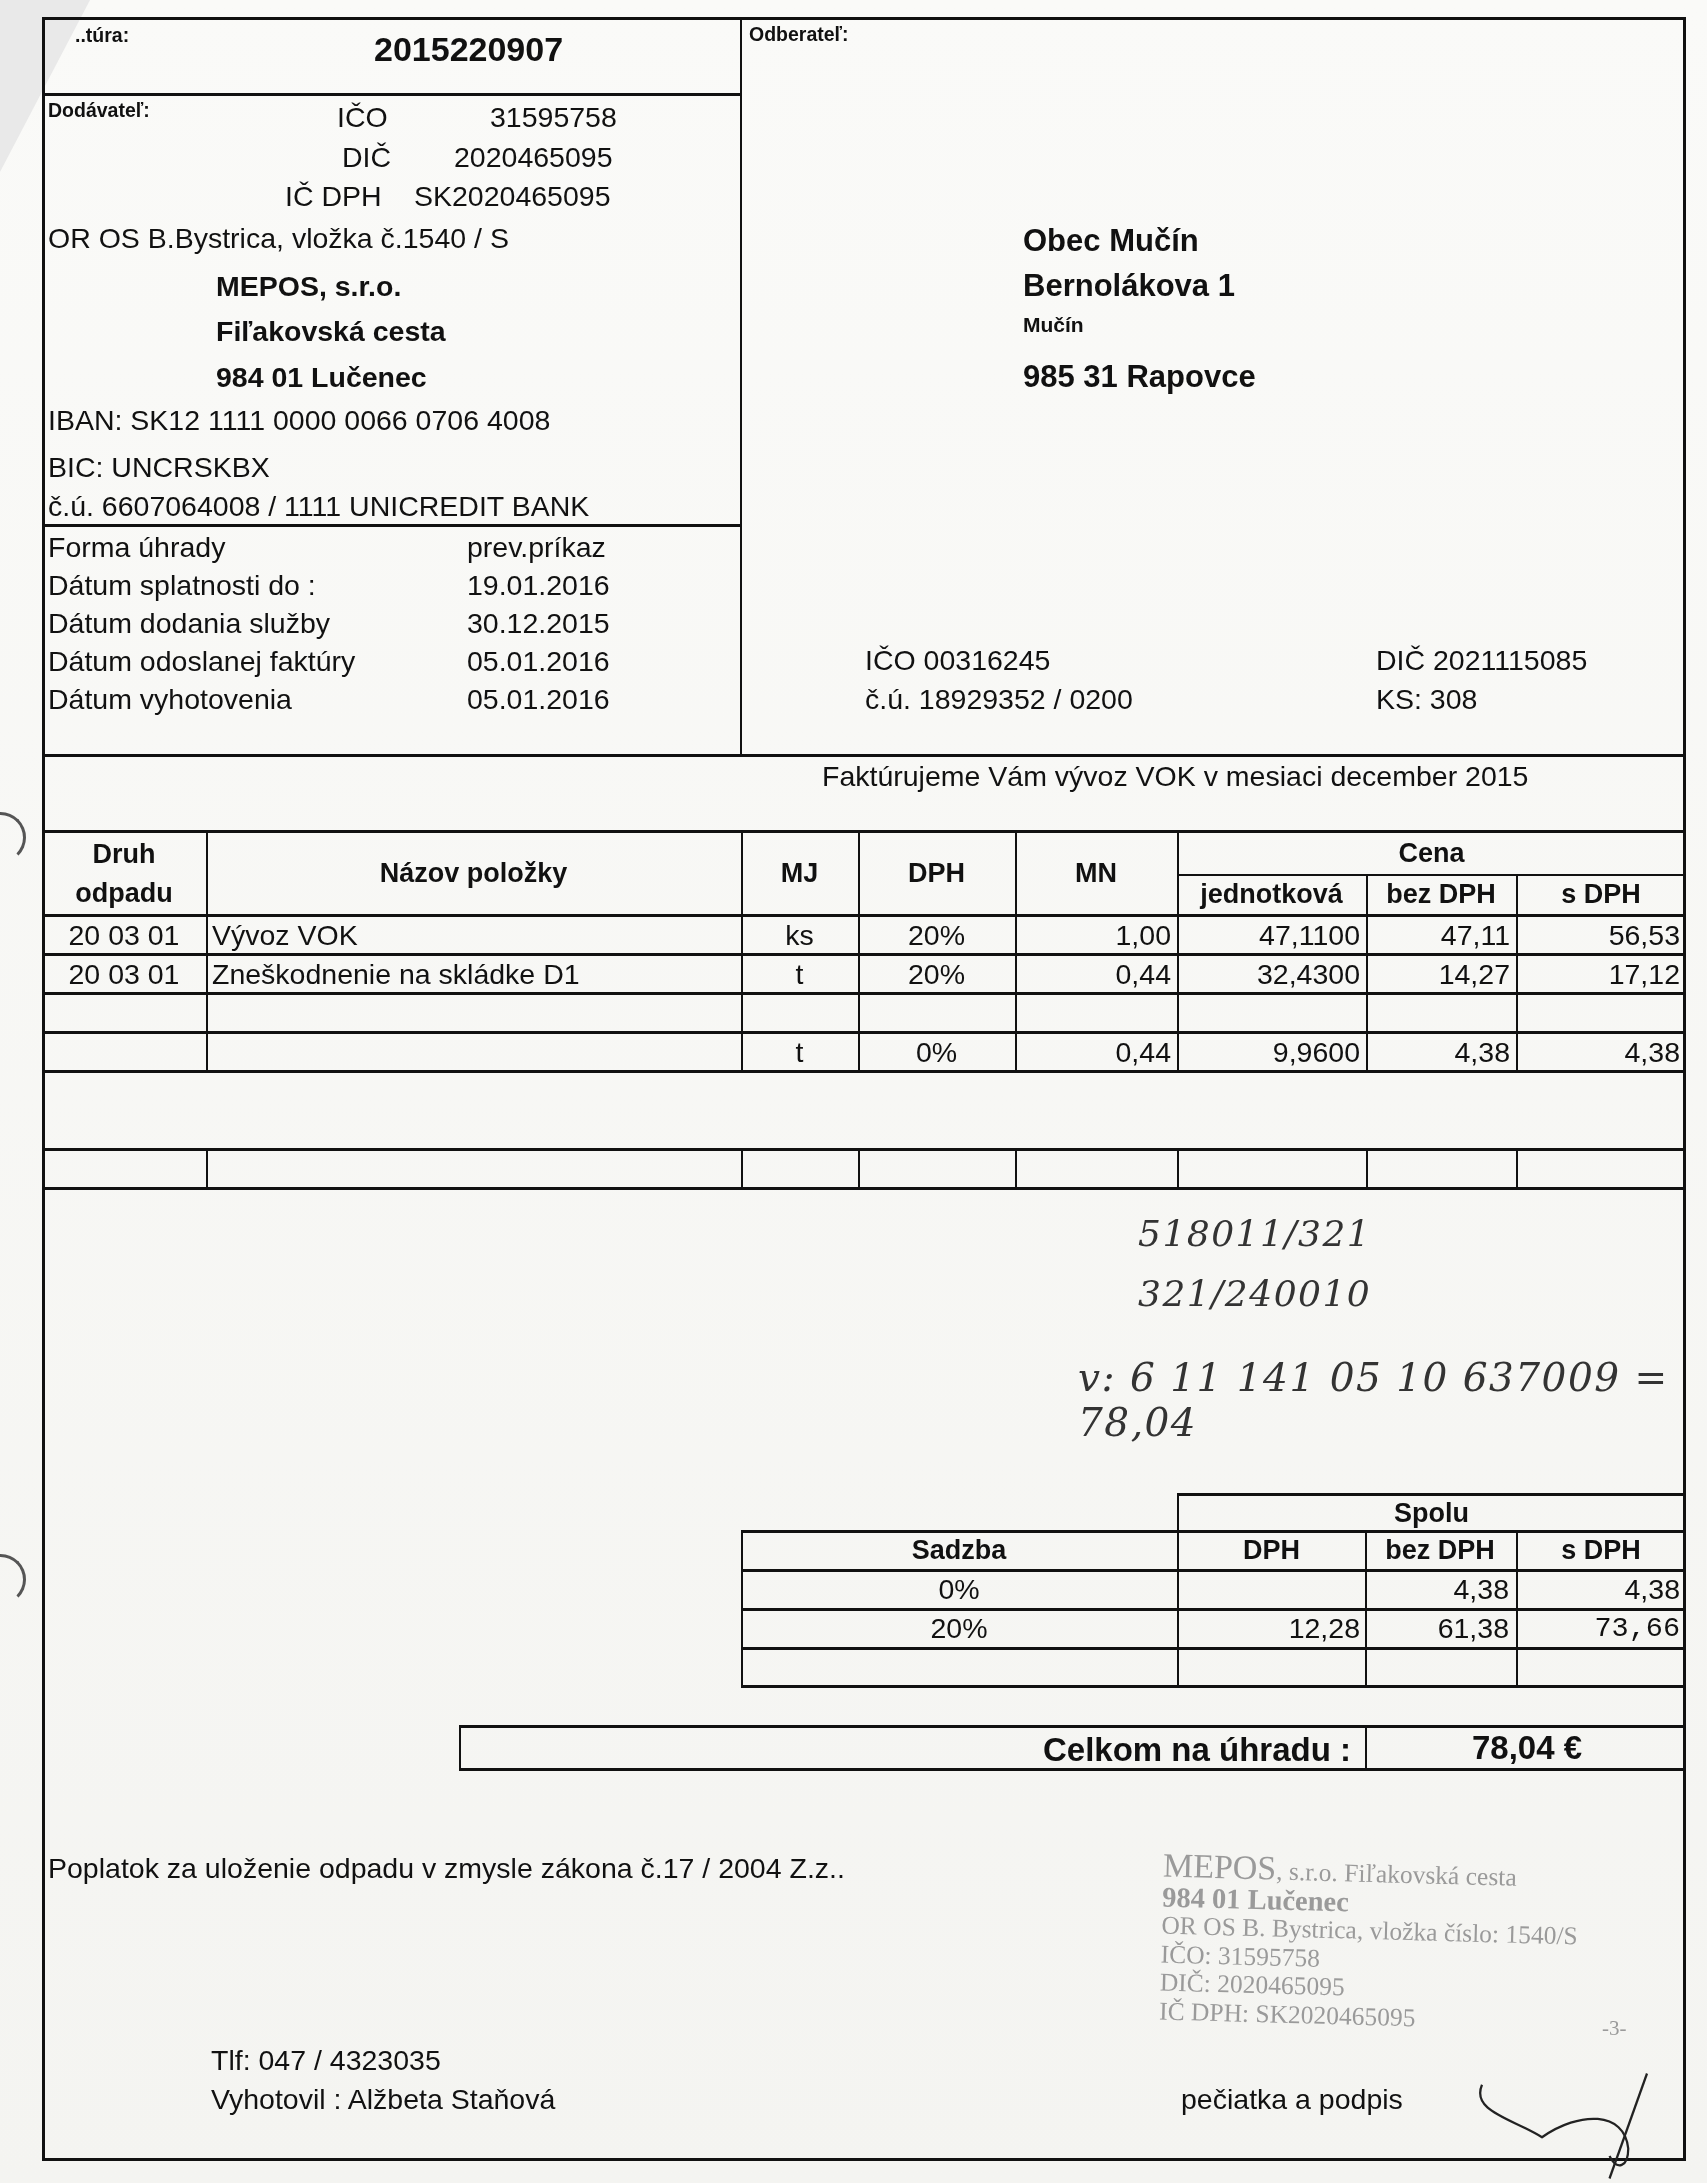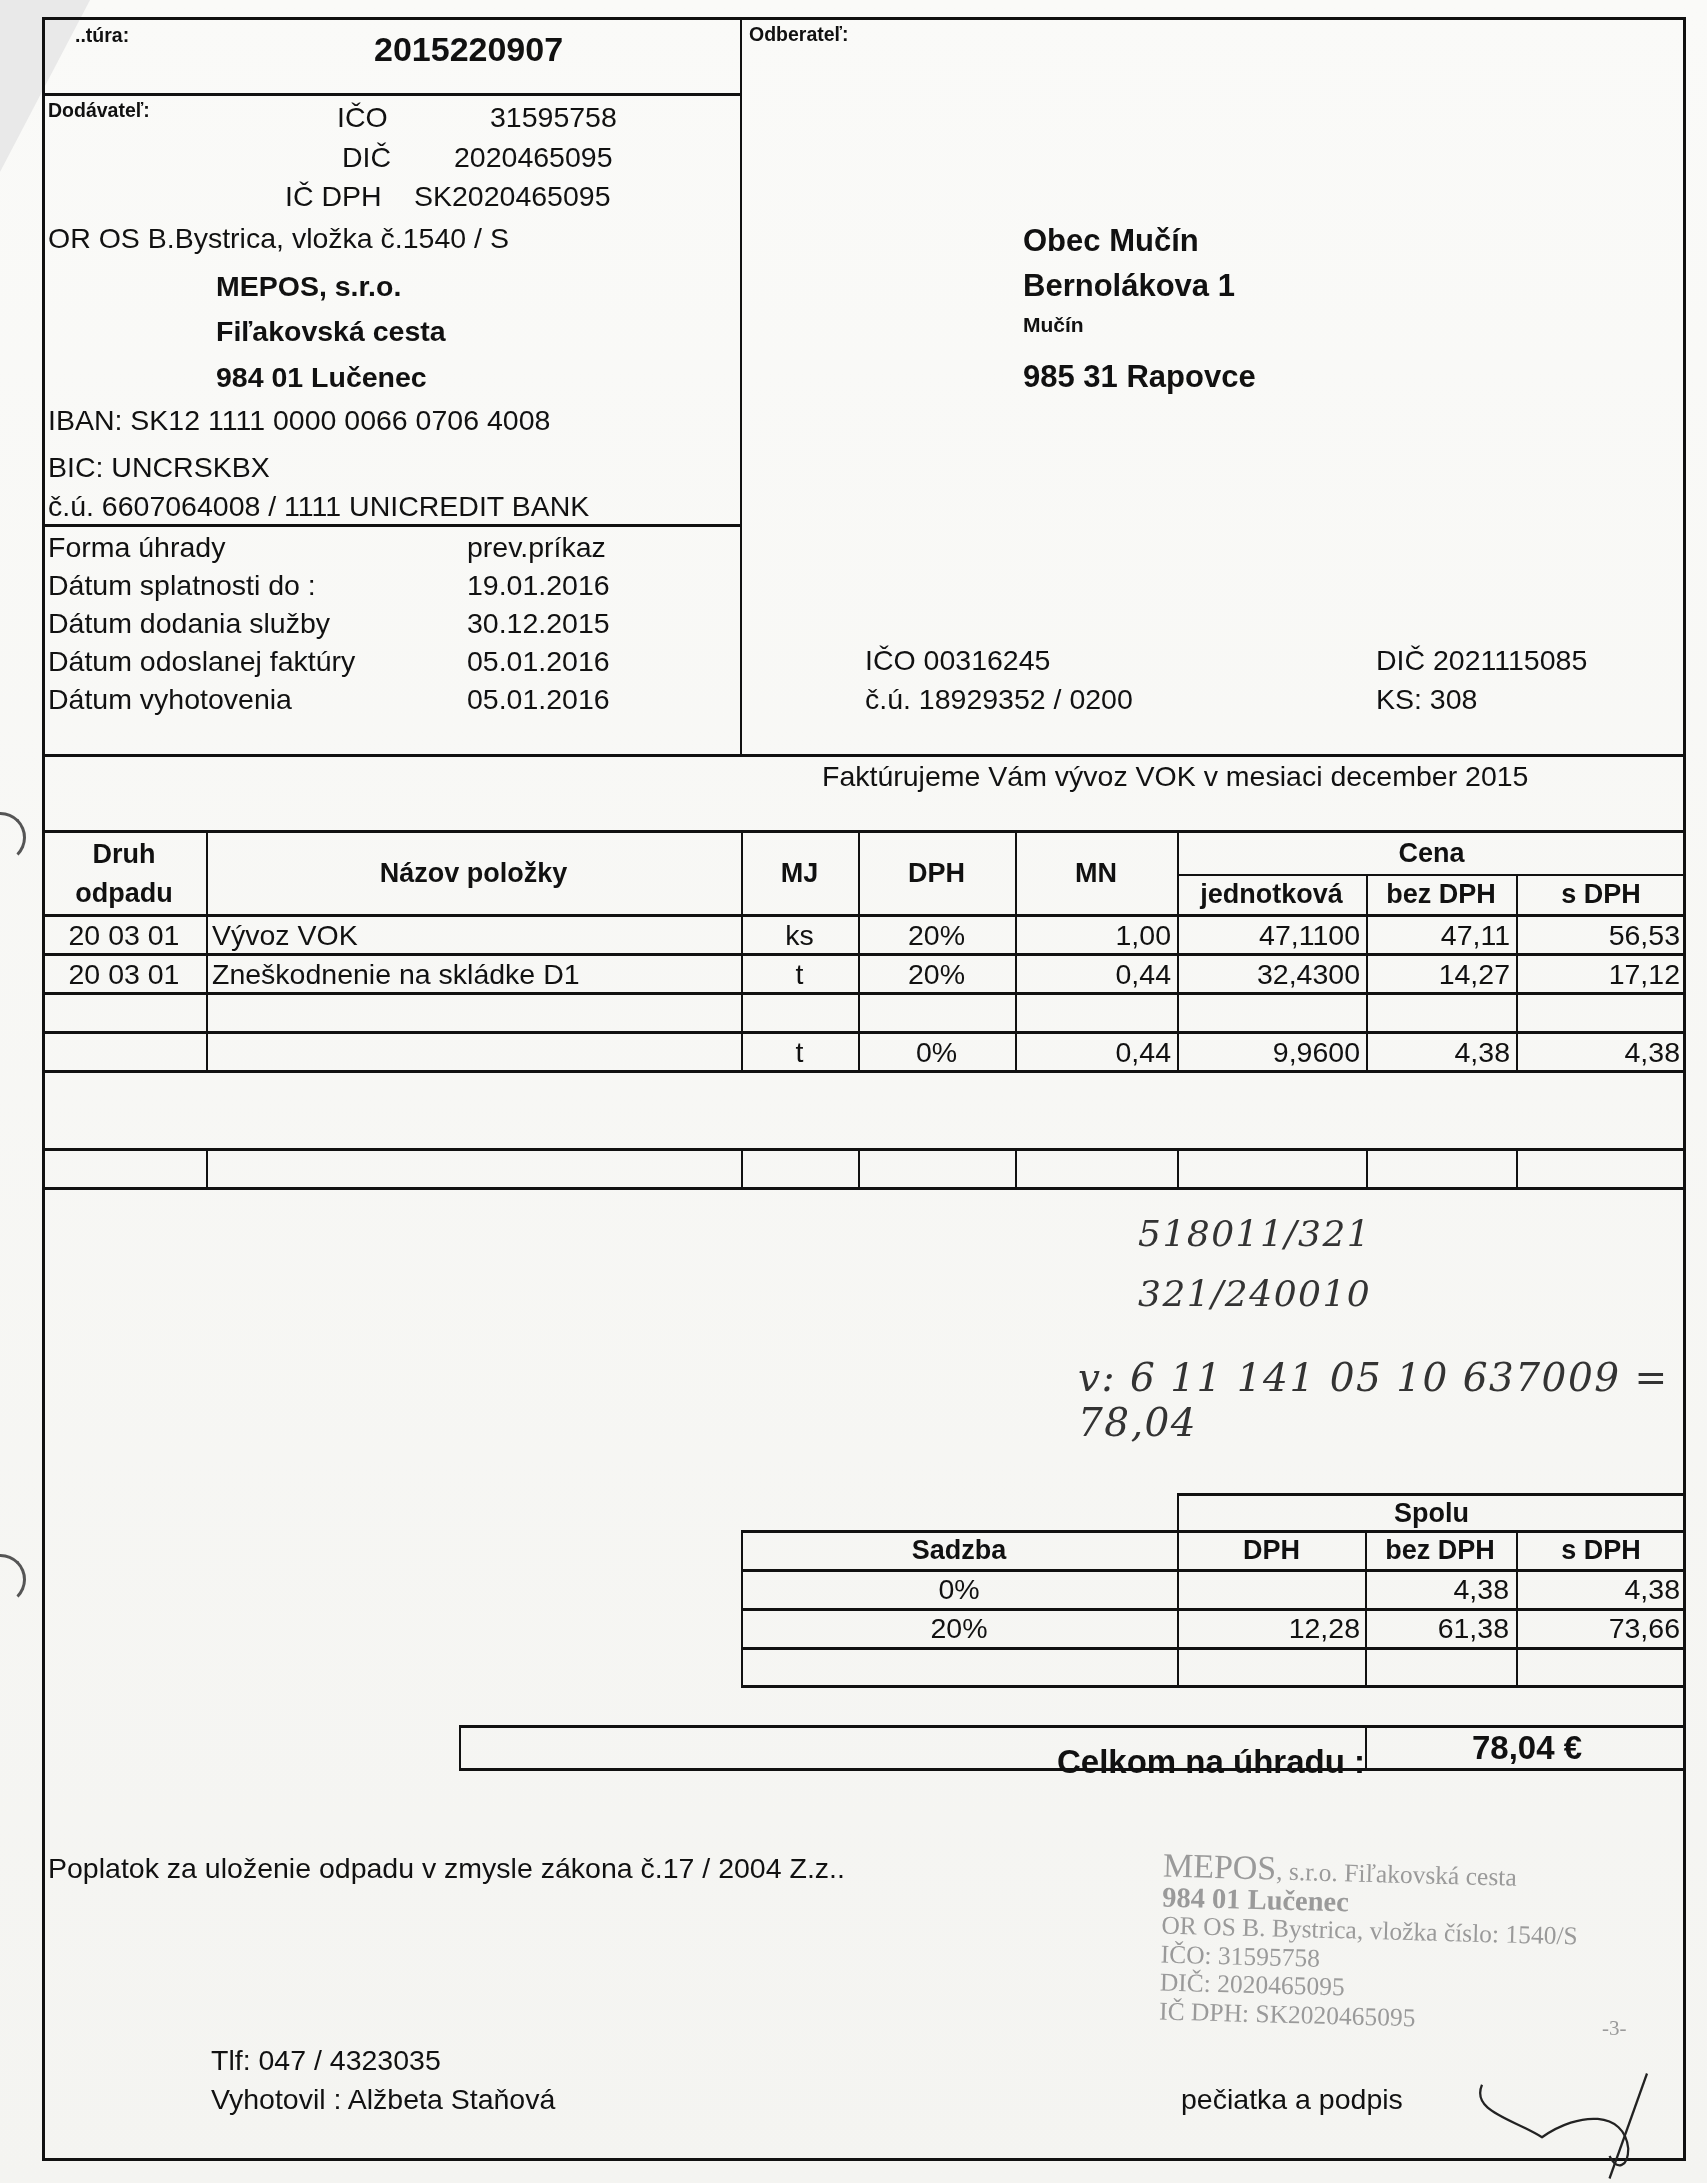--- a/index.html
+++ b/index.html
@@ -187,26 +187,26 @@
   <div class="cell c hdr" style="left:775px;top:39px;width:170px;height:37px;">s DPH</div>
 
   <div class="cell c" style="left:0;top:78px;width:436px;height:37px;">0%</div>
   <div class="cell r" style="left:436px;top:78px;width:189px;height:37px;"></div>
   <div class="cell r" style="left:624px;top:78px;width:150px;height:37px;">4,38</div>
   <div class="cell r" style="left:775px;top:78px;width:170px;height:37px;">4,38</div>
 
   <div class="cell c" style="left:0;top:117px;width:436px;height:37px;">20%</div>
   <div class="cell r" style="left:436px;top:117px;width:189px;height:37px;">12,28</div>
   <div class="cell r" style="left:624px;top:117px;width:150px;height:37px;">61,38</div>
-  <div class="cell r" style="left:775px;top:117px;width:170px;height:37px;">73,66</div>
+  <div class="cell r" style="left:775px;top:117px;width:170px;height:37px;font-family:Liberation Mono, monospace;">73,66</div>
 </div>
 
 <div class="abs" style="left:459px;top:1725px;width:1227px;height:46px;border-top:3px solid #111;border-bottom:3px solid #111;border-left:2.2px solid #111;box-sizing:border-box;">
   <div class="vline" style="left:904px;top:0;height:40px;"></div>
-  <div class="cell r" style="left:0;top:12px;width:904px;height:44px;font-weight:bold;font-size:33px;padding-right:0;">Celkom na úhradu  :</div>
+  <div class="cell r" style="left:0;top:0;width:904px;height:44px;font-weight:bold;font-size:33px;padding-right:14px;">Celkom na úhradu  :</div>
   <div class="cell c" style="left:907px;top:0;width:318px;height:40px;font-weight:bold;font-size:33px;">78,04 €</div>
 </div>
 
 <div class="abs t38" style="left:48px;top:1852px;">Poplatok za uloženie odpadu v zmysle zákona č.17 / 2004 Z.z..</div>
 
 <div class="abs stamp" style="left:1161px;top:1857px;transform:rotate(1.5deg);">
   <div><span style="font-size:34px;">MEPOS</span><span>, s.r.o. Fiľakovská cesta</span></div>
   <div style="font-weight:bold;font-size:28.5px;">984 01  Lučenec</div>
   <div>OR OS B. Bystrica, vložka číslo: 1540/S</div>
   <div>IČO: 31595758</div>

